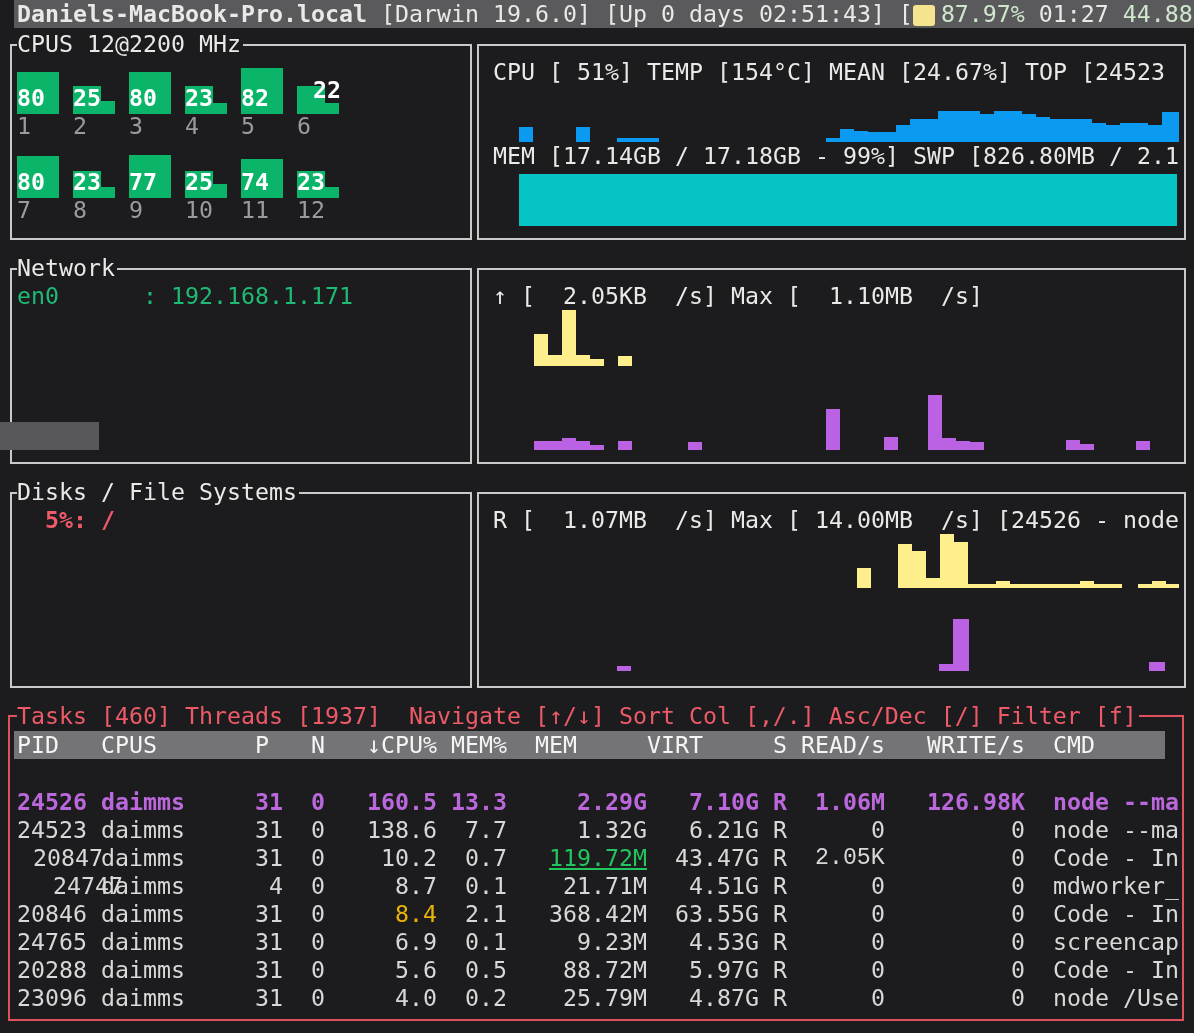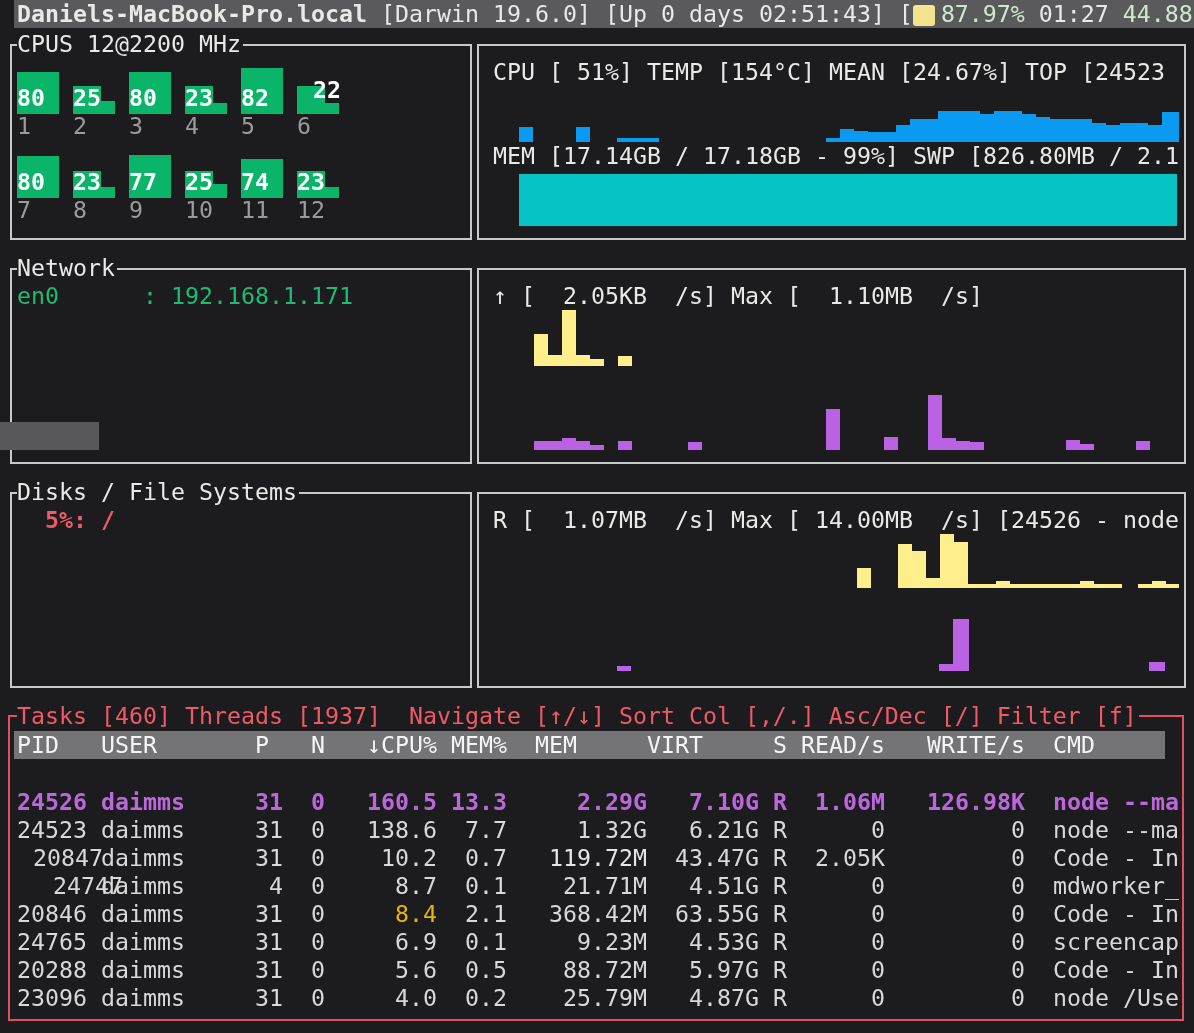--- a/index.html
+++ b/index.html
@@ -160,21 +160,21 @@
       <div class="bar" style="left: 939px; top: 664px; width: 14px; height: 7px; background: rgb(187, 98, 228);"></div>
       <div class="bar" style="left: 953px; top: 619px; width: 16px; height: 52px; background: rgb(187, 98, 228);"></div>
       <div class="bar" style="left: 1149px; top: 662px; width: 16px; height: 9px; background: rgb(187, 98, 228);"></div>
     </div>
 
   <div class="panel red" style="left:8px;top:715px;width:1176px;height:306px;"></div>
   <div class="t ptitle" style="left:17px;top:702px;color:#ee5a68;">Tasks [460] Threads [1937]  Navigate [↑/↓] Sort Col [,/.] Asc/Dec [/] Filter [f]</div>
   <div class="rect" style="left:14px;top:731px;width:1151px;height:28px;background:#747477;"></div>
   <div id="tasks-header">
       <div class="t" style="left: 17px; top: 731px; color: rgb(245, 245, 245);">PID</div>
-      <div class="t" style="left: 101px; top: 731px; color: rgb(245, 245, 245);">USER</div>
+      <div class="t" style="left: 101px; top: 731px; color: rgb(245, 245, 245);">CPUS</div>
       <div class="t" style="left: 255px; top: 731px; color: rgb(245, 245, 245);">P</div>
       <div class="t" style="left: 311px; top: 731px; color: rgb(245, 245, 245);">N</div>
       <div class="t" style="left: 367px; top: 731px; color: rgb(245, 245, 245);">↓CPU%</div>
       <div class="t" style="left: 451px; top: 731px; color: rgb(245, 245, 245);">MEM%</div>
       <div class="t" style="left: 535px; top: 731px; color: rgb(245, 245, 245);">MEM</div>
       <div class="t" style="left: 647px; top: 731px; color: rgb(245, 245, 245);">VIRT</div>
       <div class="t" style="left: 773px; top: 731px; color: rgb(245, 245, 245);">S</div>
       <div class="t" style="left: 801px; top: 731px; color: rgb(245, 245, 245);">READ/s</div>
       <div class="t" style="left: 927px; top: 731px; color: rgb(245, 245, 245);">WRITE/s</div>
       <div class="t" style="left: 1053px; top: 731px; color: rgb(245, 245, 245);">CMD</div>
@@ -208,24 +208,24 @@
         <div class="t" style="top: 816px; color: rgb(216, 216, 216); left: 1011px;">0</div>
         <div class="t" style="top: 816px; color: rgb(216, 216, 216); left: 1053px;">node --ma</div>
       </div>
       <div>
         <div class="t" style="top: 844px; color: rgb(216, 216, 216); left: 33px;">20847</div>
         <div class="t" style="top: 844px; color: rgb(216, 216, 216); left: 101px;">daimms</div>
         <div class="t" style="top: 844px; color: rgb(216, 216, 216); left: 255px;">31</div>
         <div class="t" style="top: 844px; color: rgb(216, 216, 216); left: 311px;">0</div>
         <div class="t" style="top: 844px; color: rgb(216, 216, 216); left: 381px;">10.2</div>
         <div class="t" style="top: 844px; color: rgb(216, 216, 216); left: 465px;">0.7</div>
-        <div class="t" style="top: 844px; color: #e5e5e5; left: 549px;">119.72M</div>
+        <div class="t" style="top: 844px; color: #22c55e; left: 549px; text-decoration: underline;">119.72M</div>
         <div class="t" style="top: 844px; color: rgb(216, 216, 216); left: 675px;">43.47G</div>
         <div class="t" style="top: 844px; color: rgb(216, 216, 216); left: 773px;">R</div>
-        <div class="t" style="top: 844px; color: rgb(216, 216, 216); left: 815px;">2.05K</div>
+        <div class="t" style="top: 844px; color: rgb(216, 216, 216); left: 815px; font-family: Liberation Mono, monospace;">2.05K</div>
         <div class="t" style="top: 844px; color: rgb(216, 216, 216); left: 1011px;">0</div>
         <div class="t" style="top: 844px; color: rgb(216, 216, 216); left: 1053px;">Code - In</div>
       </div>
       <div>
         <div class="t" style="top: 872px; color: rgb(216, 216, 216); left: 17px; margin-left: 36px;">24747</div>
         <div class="t" style="top: 872px; color: rgb(216, 216, 216); left: 101px;">daimms</div>
         <div class="t" style="top: 872px; color: rgb(216, 216, 216); left: 269px;">4</div>
         <div class="t" style="top: 872px; color: rgb(216, 216, 216); left: 311px;">0</div>
         <div class="t" style="top: 872px; color: rgb(216, 216, 216); left: 395px;">8.7</div>
         <div class="t" style="top: 872px; color: rgb(216, 216, 216); left: 465px;">0.1</div>

